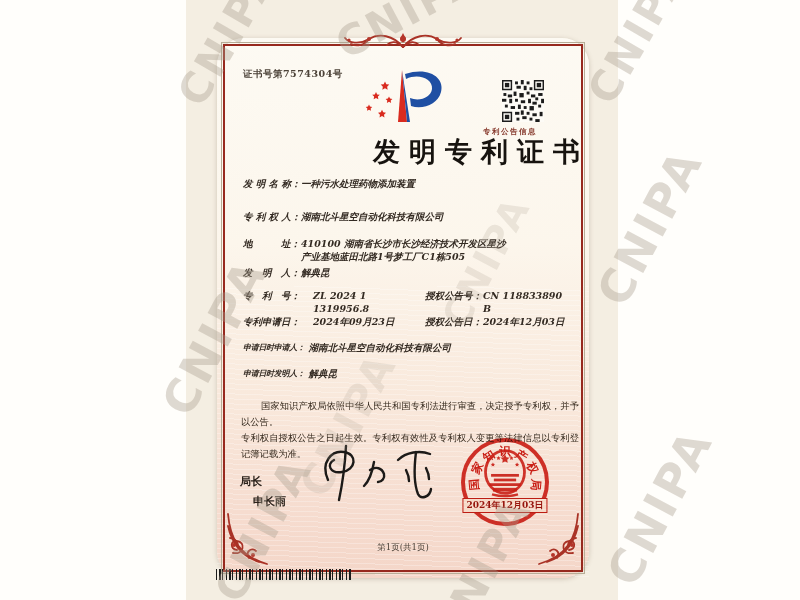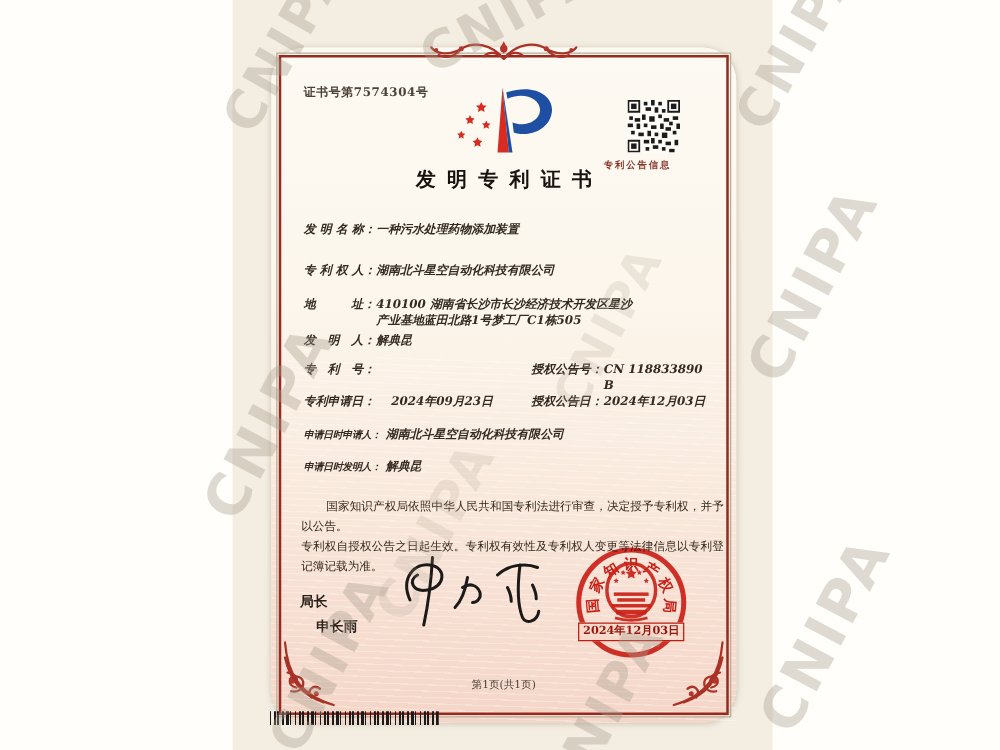--- a/index.html
+++ b/index.html
@@ -21,21 +21,21 @@
   .waves { position:absolute; left:0; right:0; top:46%; bottom:0;
            background:repeating-linear-gradient(2deg, rgba(255,255,255,0) 0 4px, rgba(255,255,255,.5) 4px 5px);
            opacity:.55; pointer-events:none; }
   .frame { position:absolute; inset:6px; border:2px solid #97291e; outline:1px solid #b7ad97; outline-offset:1px; pointer-events:none; }
 
   .cert-no { position:absolute; left:26px; top:30px; font-size:9.5px; font-weight:bold; letter-spacing:.5px; color:#4c4238; }
   .logo { position:absolute; left:138px; top:26px; width:96px; height:70px; }
   .qr { position:absolute; left:285px; top:42px; width:42px; height:42px; background:#fff; }
   .qr-caption { position:absolute; left:266px; top:89px; width:80px; 
                 font-size:7.5px; font-weight:bold; color:#86382b; letter-spacing:1.5px; }
-  .title { position:absolute; left:0; right:0; top:96px; text-align:center; font-size:16px; font-weight:bold;
+  .title { position:absolute; left:0; right:0; top:96px; text-align:right; font-size:27px; font-weight:bold;
            letter-spacing:9px; text-indent:9px; color:#17130f; }
 
   .fr { position:absolute; left:26px; right:18px; display:flex; align-items:flex-start;
         font-size:9.5px; font-weight:bold; color:#332a22; line-height:13px;font-style:italic; }
   .lbl { flex:0 0 58px; white-space:nowrap; }
   .val { flex:1; }
   .cols { display:flex; width:100%; }
   .col1 { flex:0 0 182px; display:flex;gap:12px; }
   .col2 { flex:1; display:flex; }
   .lbl-long { flex:0 0 60px; font-size:8px; letter-spacing:-0.3px; white-space:nowrap; }
@@ -210,20 +210,21 @@
       <span class="val" style="max-width:205px;">410100 湖南省长沙市长沙经济技术开发区星沙产业基地蓝田北路1号梦工厂C1栋505</span>
     </div>
     <div class="fr" style="top:228px;">
       <span class="lbl">发　明　人：</span>
       <span class="val">解典昆</span>
     </div>
     <div class="fr" style="top:251px;">
       <div class="cols">
         <div class="col1">
           <span class="lbl">专　利　号：</span>
+          <span class="val">ZL 2024 1 1319956.8</span>
         </div>
         <div class="col2">
           <span class="lbl">授权公告号：</span>
           <span class="val">CN 118833890 B</span>
         </div>
       </div>
     </div>
     <div class="fr" style="top:277px;align-items:flex-end;">
       <div class="cols">
         <div class="col1">

